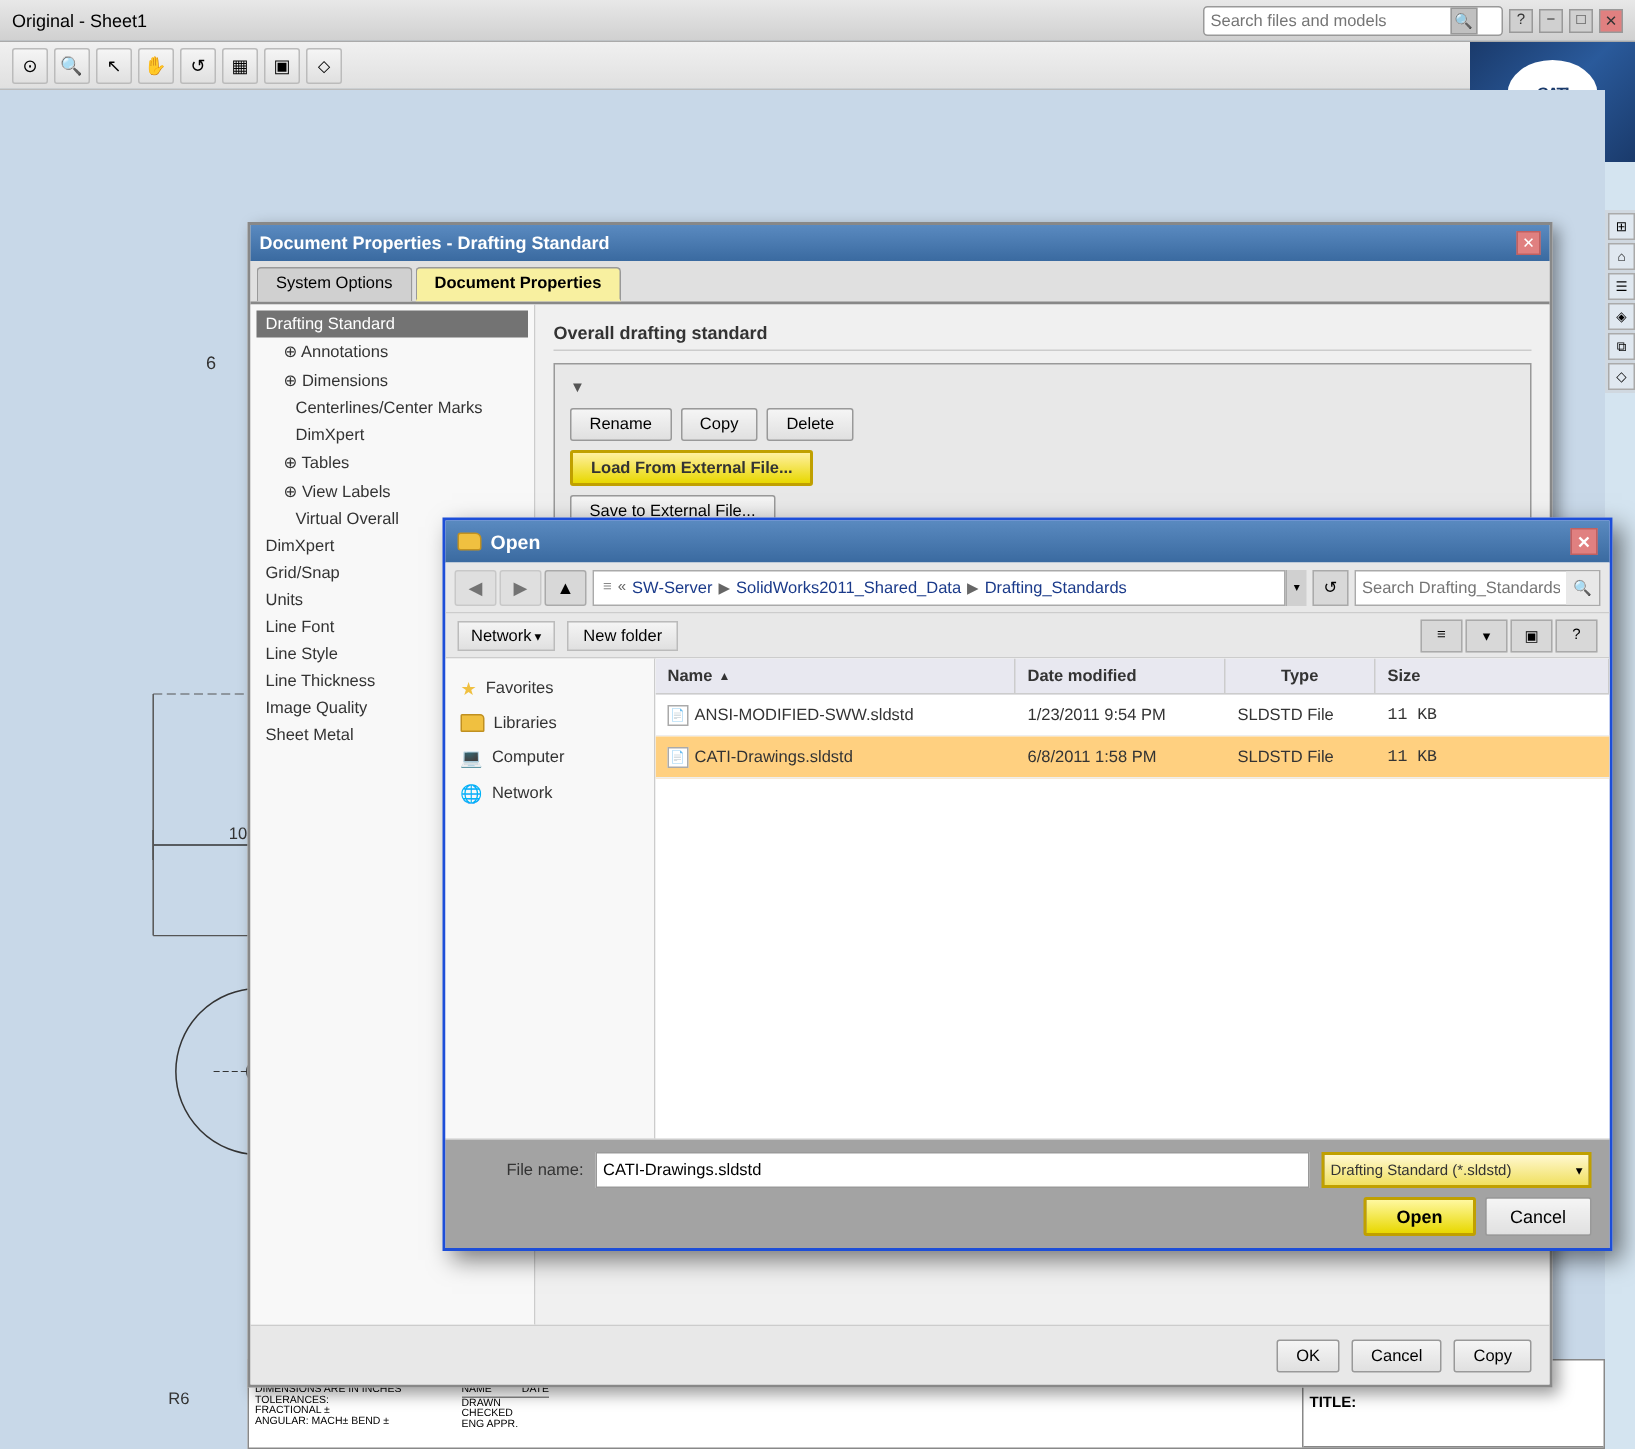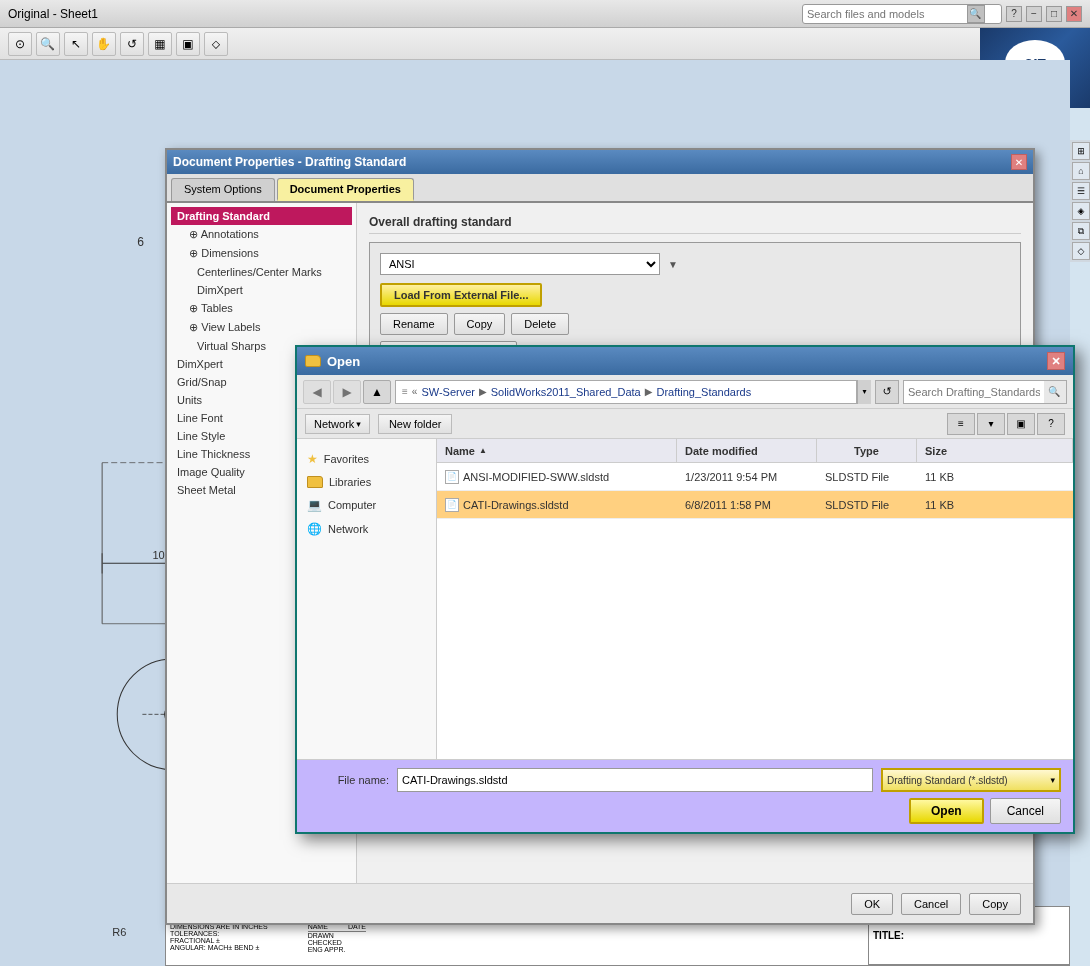--- a/index.html
+++ b/index.html
@@ -252,23 +252,22 @@
     .nav-item {
       padding: 3px 6px;
       cursor: pointer;
       font-size: 11px;
       color: #333;
       display: flex;
       align-items: center;
       gap: 4px;
     }
     .nav-item.selected {
-      background: #be185d;
+      background: #737373;
       color: white;
-      font-weight: bold;
     }
     .nav-item.indented { padding-left: 18px; }
     .nav-item.indented2 { padding-left: 26px; }
 
     
     .right-content {
       flex: 1;
       padding: 12px;
       background: #f0f0f0;
     }
@@ -332,21 +331,21 @@
       gap: 8px;
     }
 
     
     .open-dialog {
       position: absolute;
       top: 345px;
       left: 295px;
       width: 780px;
       background: #f0f0f0;
-      border: 2px solid #0f766e;
+      border: 2px solid #1d4ed8;
       box-shadow: 6px 6px 15px rgba(0,0,0,0.5);
       z-index: 20;
     }
     .open-dialog-title {
       height: 28px;
       background: linear-gradient(to bottom, #5a8ac0, #3a6aa0);
       display: flex;
       align-items: center;
       justify-content: space-between;
       padding: 0 8px;
@@ -599,25 +598,25 @@
       background: white;
       border: 1px solid #aaa;
       display: inline-flex;
       align-items: center;
       justify-content: center;
       font-size: 8px;
     }
     .file-cell.name { width: 240px; }
     .file-cell.date { width: 140px; }
     .file-cell.type { width: 100px; }
-    .file-cell.size { flex: 1; }
+    .file-cell.size { flex: 1; font-family: Liberation Mono, monospace; }
 
     
     .open-dialog-footer {
-      background: #c4b5fd;
+      background: #a3a3a3;
       border-top: 1px solid #ccc;
       padding: 8px 12px;
     }
     .footer-row {
       display: flex;
       align-items: center;
       gap: 8px;
       margin-bottom: 6px;
     }
     .footer-label {
@@ -821,21 +820,21 @@
         <div class="nav-item indented2">
           <span>DimXpert</span>
         </div>
         <div class="nav-item indented">
           <span>⊕ Tables</span>
         </div>
         <div class="nav-item indented">
           <span>⊕ View Labels</span>
         </div>
         <div class="nav-item indented2">
-          <span>Virtual Sharps</span>
+          <span>Virtual Overall</span>
         </div>
         <div class="nav-item">
           <span>DimXpert</span>
         </div>
         <div class="nav-item">
           <span>Grid/Snap</span>
         </div>
         <div class="nav-item">
           <span>Units</span>
         </div>
@@ -853,32 +852,29 @@
         </div>
         <div class="nav-item">
           <span>Sheet Metal</span>
         </div>
       </div>
 
       <div class="right-content">
         <div class="section-label">Overall drafting standard</div>
         <div class="drafting-standard-section">
           <div class="dropdown-row">
-            <select class="std-select">
-              <option>ANSI</option>
-            </select>
             <span style="font-size:10px; color:#555;">▼</span>
-          </div>
-          <div class="btn-row">
-            <button class="dialog-btn yellow">Load From External File...</button>
           </div>
           <div class="btn-row">
             <button class="dialog-btn">Rename</button>
             <button class="dialog-btn">Copy</button>
             <button class="dialog-btn">Delete</button>
+          </div>
+          <div class="btn-row">
+            <button class="dialog-btn yellow">Load From External File...</button>
           </div>
           <div class="btn-row">
             <button class="dialog-btn">Save to External File...</button>
           </div>
         </div>
       </div>
     </div>
 
     <div class="dialog-footer">
       <button class="dialog-btn">OK</button>

